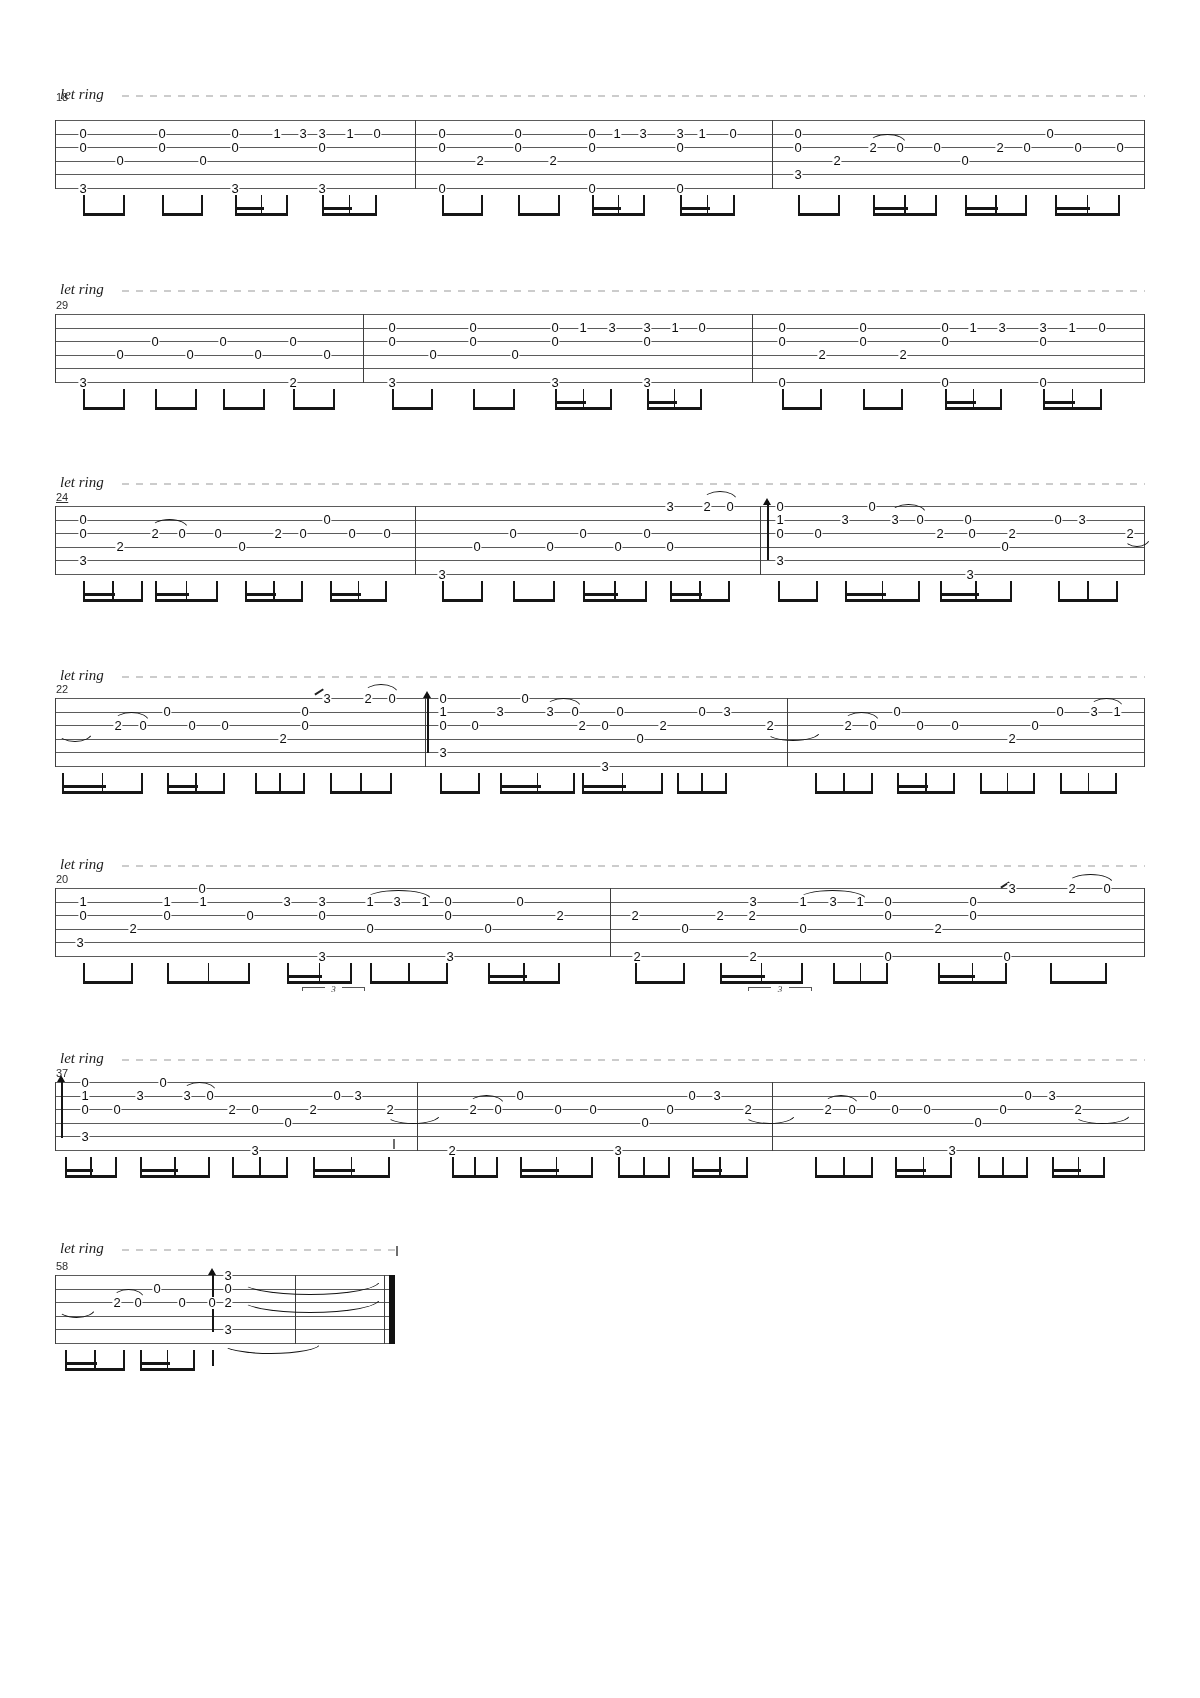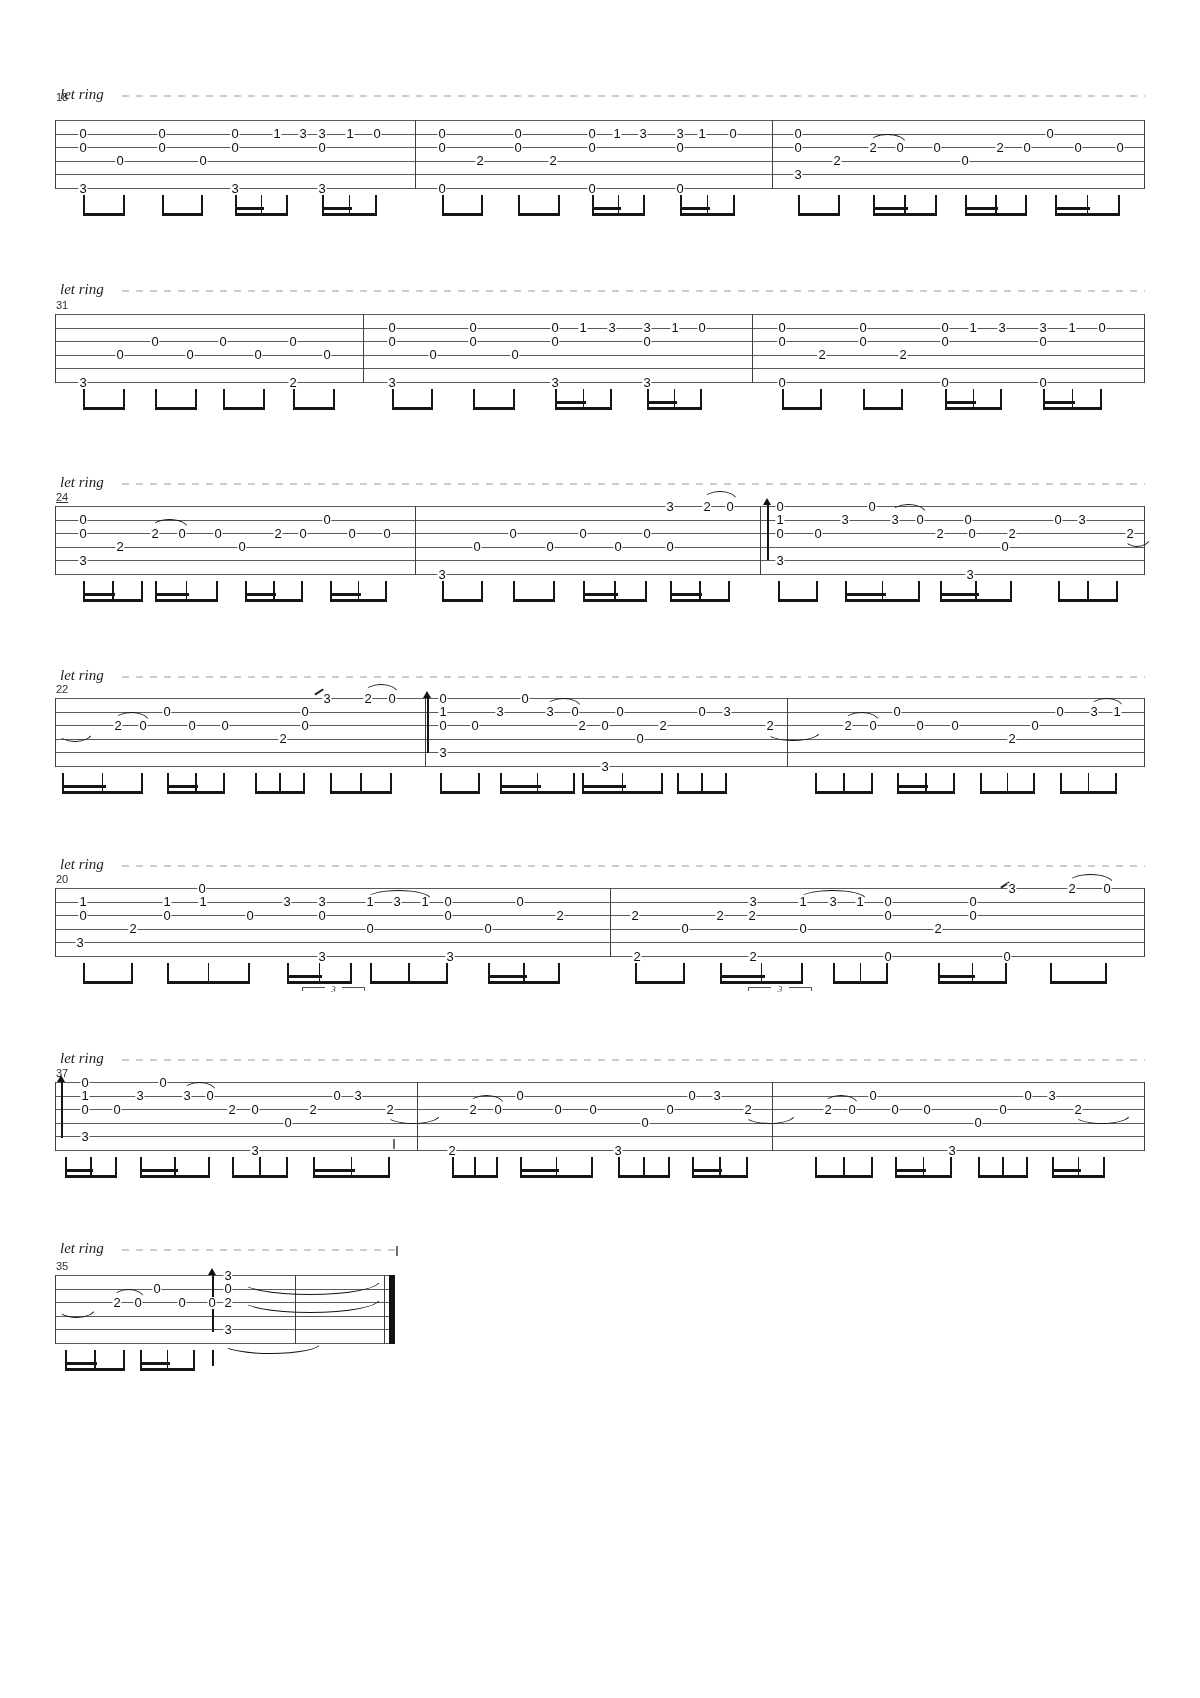--- a/index.html
+++ b/index.html
@@ -166,21 +166,21 @@
     </div>
     <div style="left: 1055px; top: 195px; width: 65px; height: 21px;">
       <div class="stem" style="left: 0px; top: 0px; height: 21px;"></div>
       <div class="stem" style="right: 0px; top: 0px; height: 21px;"></div>
       <div class="stem" style="left: 31.5px; top: 0px; height: 21px;"></div>
       <div class="beam" style="left: 0px; bottom: 0px; width: 65px;"></div>
       <div class="beam" style="left: 0px; bottom: 6.2px; width: 35.1px;"></div>
     </div>
     <div class="lr" style="left: 60px; top: 281px;">let ring</div>
     <div class="dash" style="left: 122px; top: 290px; width: 1023px;"></div>
-    <div class="num" style="left: 56px; top: 299px;">31</div>
+    <div class="num" style="left: 56px; top: 299px;">29</div>
     <div class="sl" style="left: 55px; top: 314px; width: 1090px;"></div>
     <div class="sl" style="left: 55px; top: 327.6px; width: 1090px;"></div>
     <div class="sl" style="left: 55px; top: 341.2px; width: 1090px;"></div>
     <div class="sl" style="left: 55px; top: 354.8px; width: 1090px;"></div>
     <div class="sl" style="left: 55px; top: 368.4px; width: 1090px;"></div>
     <div class="sl" style="left: 55px; top: 382px; width: 1090px;"></div>
     <div class="vl" style="left: 55px; top: 314px; height: 69px;"></div>
     <div class="vl" style="left: 363px; top: 314px; height: 69px;"></div>
     <div class="vl" style="left: 752px; top: 314px; height: 69px;"></div>
     <div class="vl" style="left: 1144px; top: 314px; height: 69px;"></div>
@@ -841,21 +841,21 @@
     </div>
     <div style="left: 1052px; top: 1157px; width: 53px; height: 21px;">
       <div class="stem" style="left: 0px; top: 0px; height: 21px;"></div>
       <div class="stem" style="right: 0px; top: 0px; height: 21px;"></div>
       <div class="stem" style="left: 25.5px; top: 0px; height: 21px;"></div>
       <div class="beam" style="left: 0px; bottom: 0px; width: 53px;"></div>
       <div class="beam" style="left: 0px; bottom: 6.2px; width: 28.62px;"></div>
     </div>
     <div class="lr" style="left: 60px; top: 1240px;">let ring</div>
     <div class="dash" style="left: 122px; top: 1249px; width: 275px;"></div>
-    <div class="num" style="left: 56px; top: 1260px;">35</div>
+    <div class="num" style="left: 56px; top: 1260px;">58</div>
     <div class="sl" style="left: 55px; top: 1275px; width: 340px;"></div>
     <div class="sl" style="left: 55px; top: 1288.6px; width: 340px;"></div>
     <div class="sl" style="left: 55px; top: 1302.2px; width: 340px;"></div>
     <div class="sl" style="left: 55px; top: 1315.8px; width: 340px;"></div>
     <div class="sl" style="left: 55px; top: 1329.4px; width: 340px;"></div>
     <div class="sl" style="left: 55px; top: 1343px; width: 340px;"></div>
     <div class="vl" style="left: 55px; top: 1275px; height: 69px;"></div>
     <div class="vl" style="left: 295px; top: 1275px; height: 69px;"></div>
     <div class="vl" style="left: 384px; top: 1275px; height: 69px;"></div>
     <div class="vl thick" style="left: 388.5px; top: 1275px; width: 6px; height: 69px;"></div>

